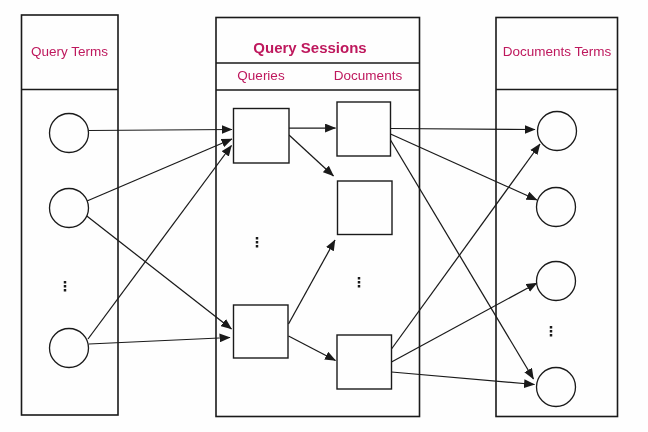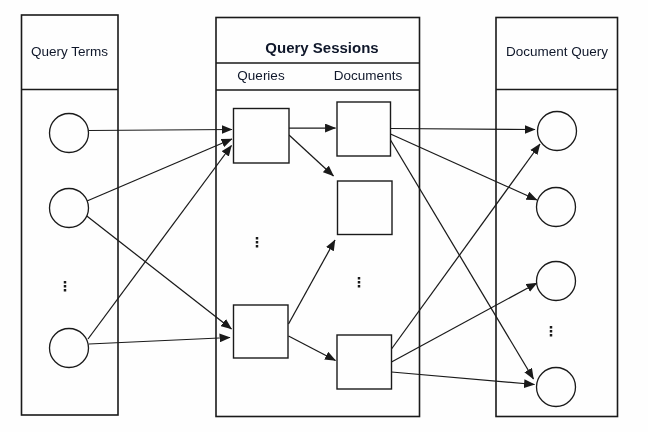--- a/index.html
+++ b/index.html
@@ -19,21 +19,21 @@
   .stage svg {
     position: absolute;
     left: 0;
     top: 0;
   }
   .label {
     position: absolute;
     text-align: center;
     font-size: 13.5px;
     line-height: 16px;
-    color: #0f172a;
+    color: #be185d;
     white-space: nowrap;
   }
   .label.bold {
     font-weight: bold;
     font-size: 15px;
   }
   .dots {
     position: absolute;
     text-align: center;
     font-family: "DejaVu Sans", sans-serif;
@@ -103,26 +103,26 @@
       <rect x="233.5" y="108.5" width="55.5" height="54.5"></rect>
       <rect x="233.5" y="305" width="54.5" height="53"></rect>
       <rect x="337" y="102" width="53.5" height="54"></rect>
       <rect x="337.5" y="181" width="54.5" height="53.5"></rect>
       <rect x="337" y="335" width="54.5" height="54"></rect>
     </g>
   </svg>
 
   <div class="label" style="left:21px; top:44px; width:97px;">Query Terms</div>
 
-  <div class="label bold" style="left:228px; top:40px; width:188px;">Query Sessions</div>
+  <div class="label bold" style="left:216px; top:40px; width:188px;">Query Sessions</div>
 
   <div class="label" style="left:322px; top:68px; width:92px;">Documents</div>
 
   <div class="label" style="left:216px; top:68px; width:90px;">Queries</div>
 
-  <div class="label" style="left:496px; top:44px; width:122px;">Document Query</div>
+  <div class="label" style="left:496px; top:44px; width:122px;">Documents Terms</div>
 
   <div class="dots" style="left:50px;  top:277px; width:30px;">⋮</div>
   <div class="dots" style="left:242px; top:233px; width:30px;">⋮</div>
   <div class="dots" style="left:344px; top:273px; width:30px;">⋮</div>
   <div class="dots" style="left:536px; top:322px; width:30px;">⋮</div>
 
 </div>
 
 </body></html>

